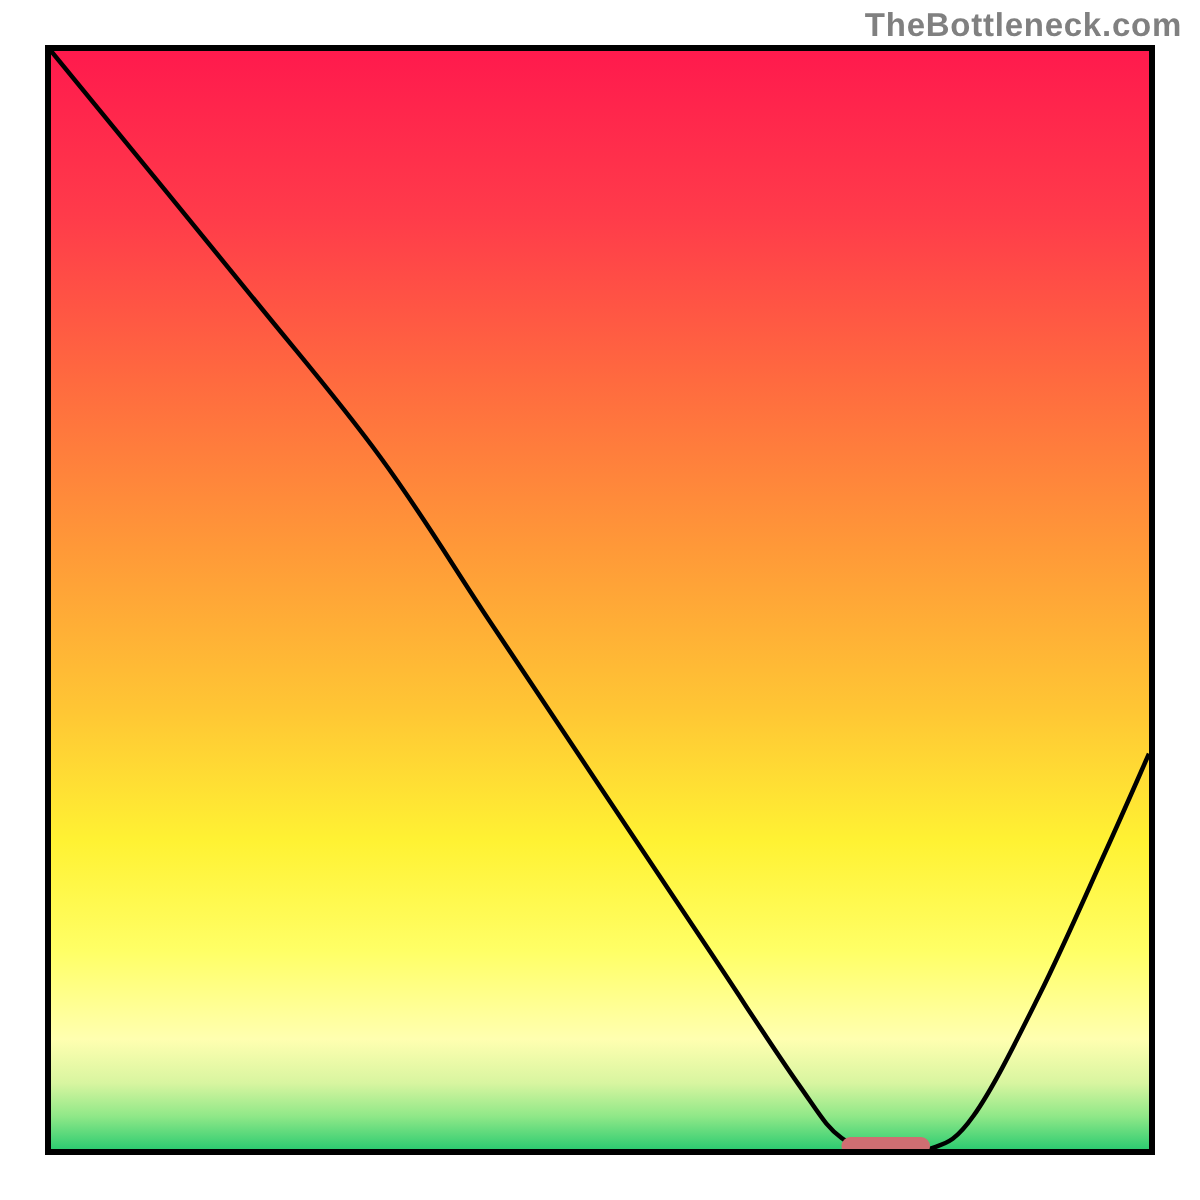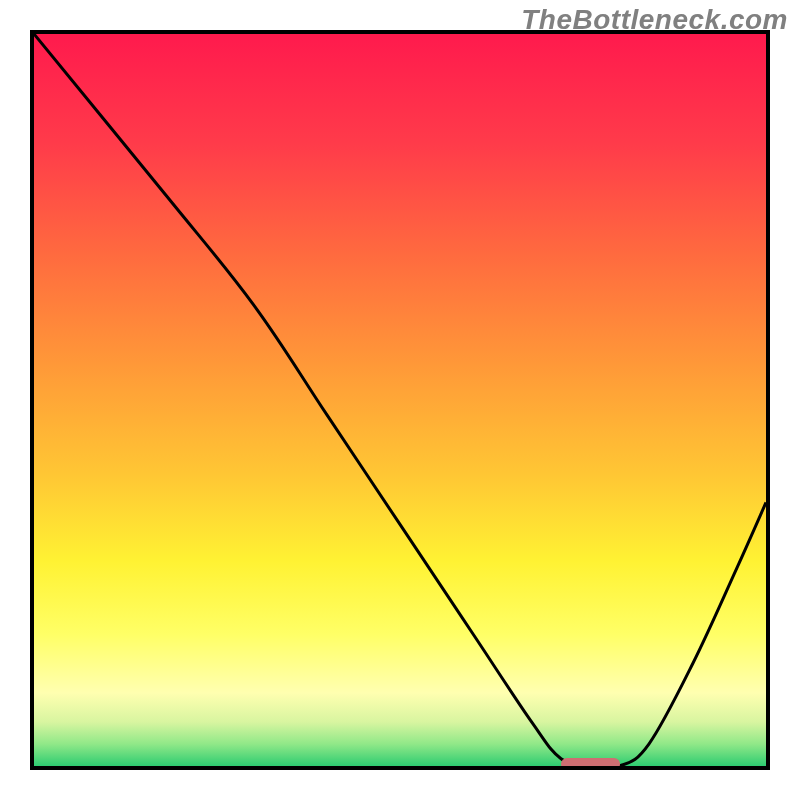--- a/index.html
+++ b/index.html
@@ -10,26 +10,25 @@
   }
   .container {
     width: 800px;
     height: 800px;
     position: relative;
   }
   .watermark {
     position: absolute;
     top: 4px;
     right: 12px;
-    font-size: 28px;
+    font-size: 22px;
     font-weight: bold;
     color: #808080;
     letter-spacing: 0.5px;
     z-index: 10;
-    font-style: italic;
   }
   .chart-box {
     position: absolute;
     top: 30px;
     left: 30px;
     width: 740px;
     height: 740px;
     border: 4px solid #000;
     box-sizing: border-box;
     overflow: hidden;

